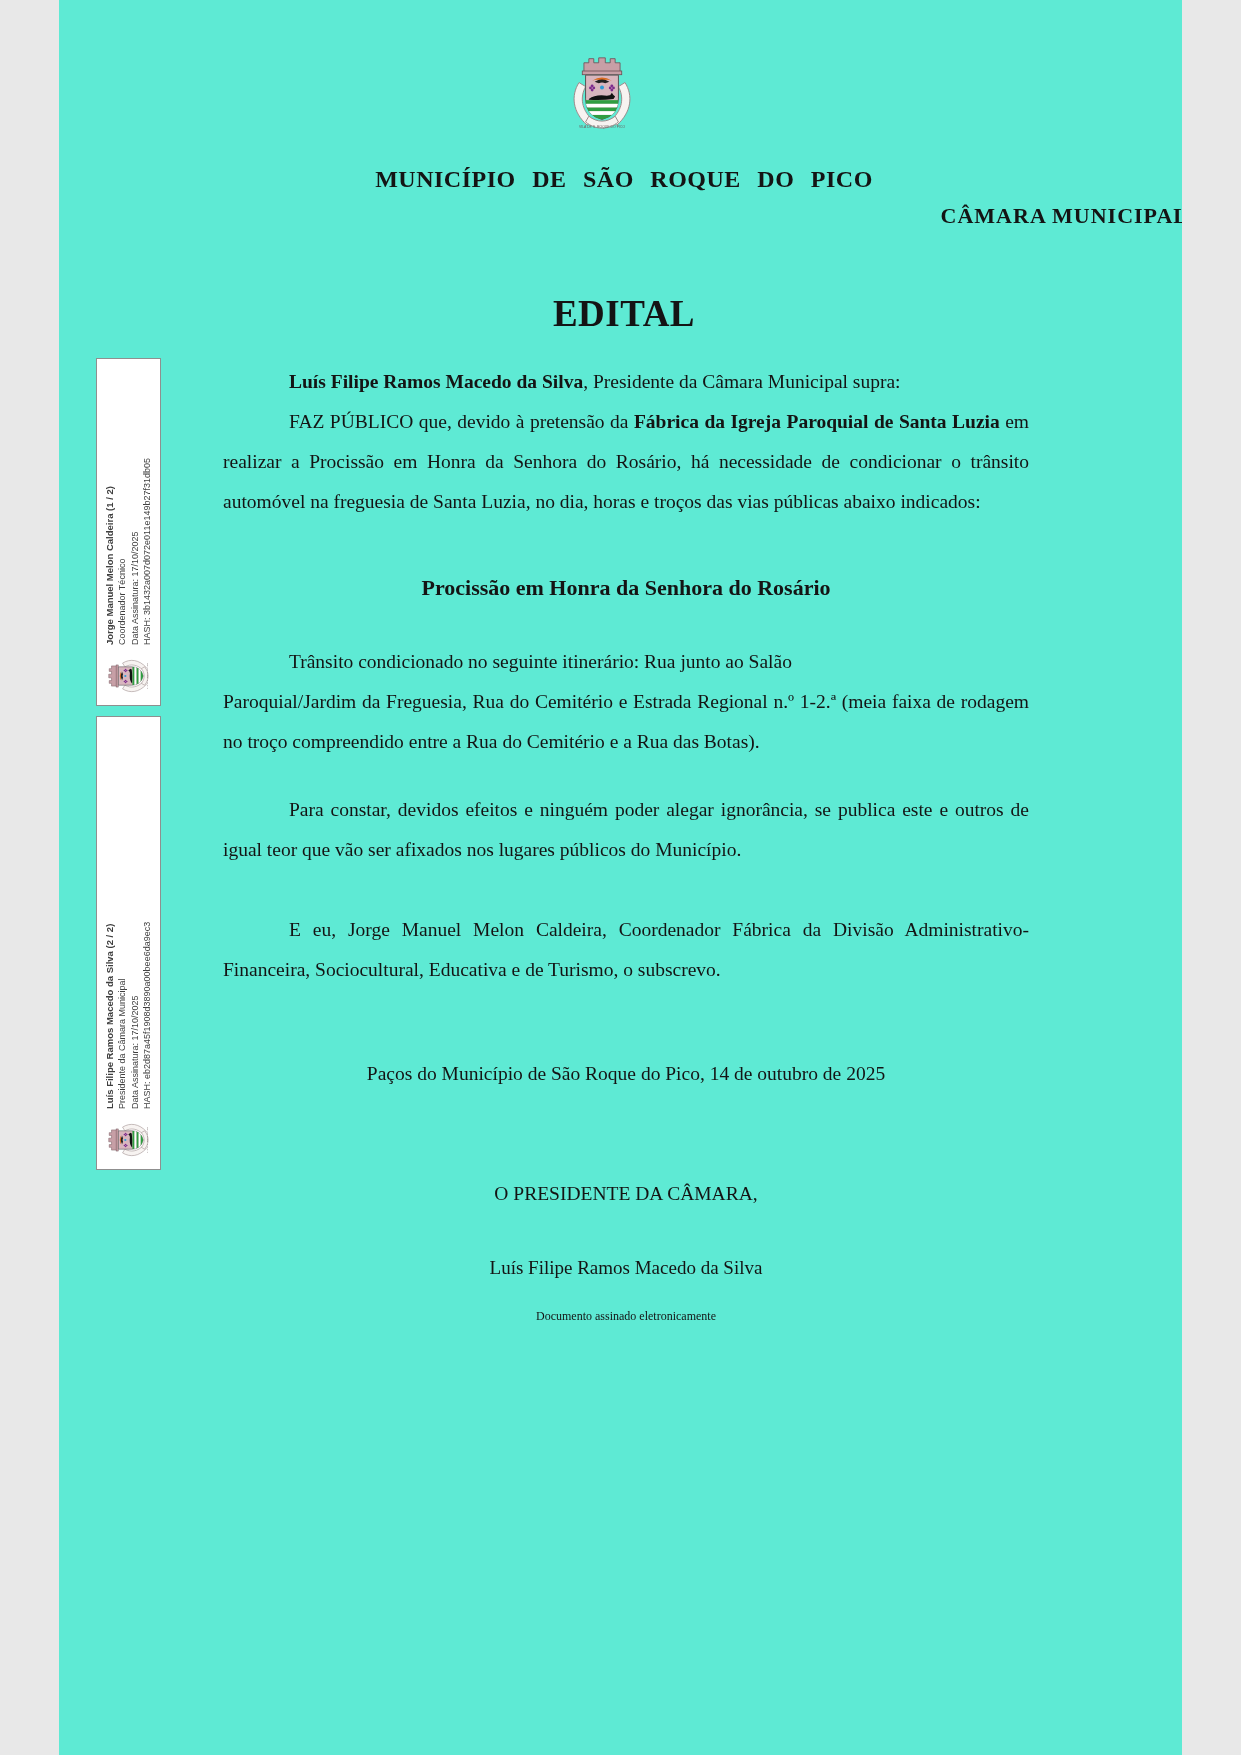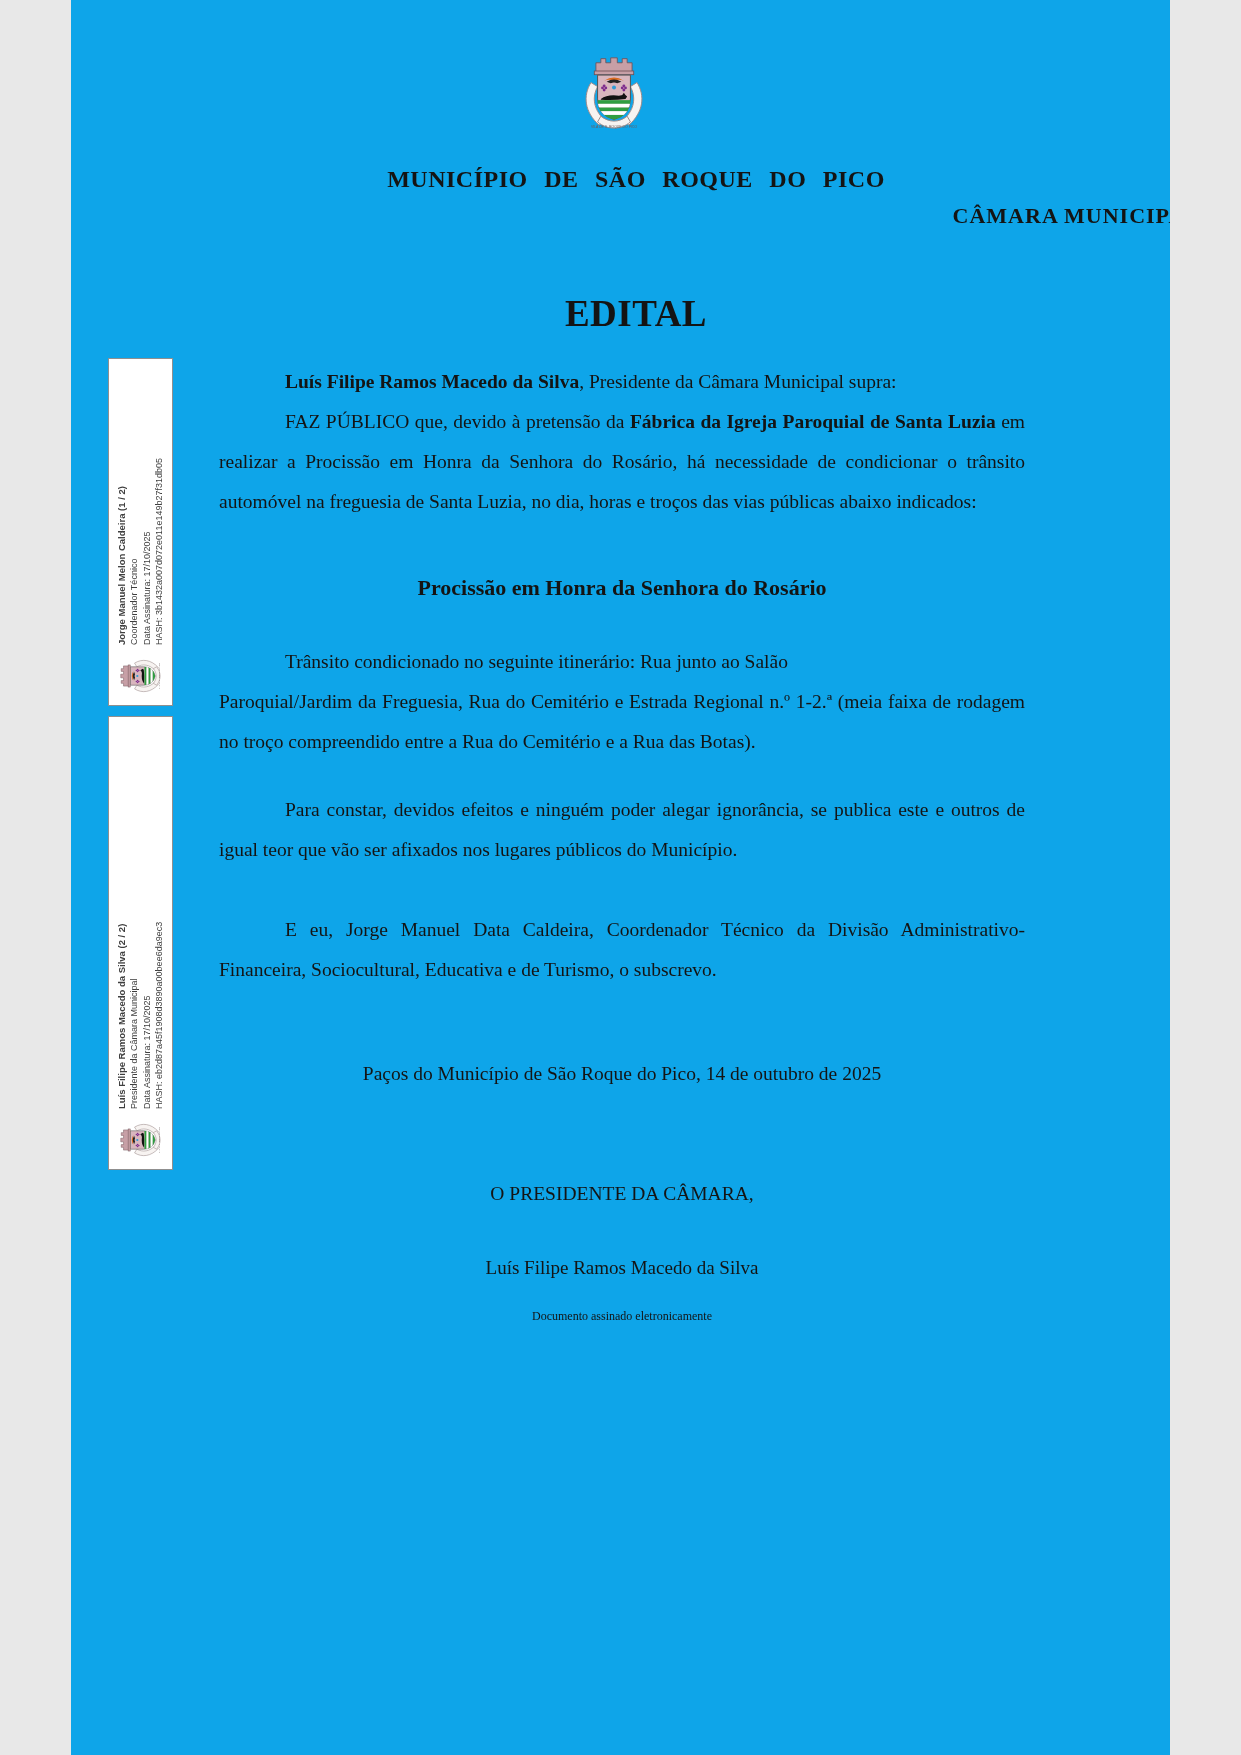--- a/index.html
+++ b/index.html
@@ -1,36 +1,37 @@
 <!DOCTYPE html>
 <html><head>
 <meta charset="utf-8">
 <style>
   html,body{margin:0;padding:0;background:#e8e8e8;}
   .page{
     position:relative;
     width:1099px;height:1755px;
-    background:#0ea5e9;
+    background:#5eead4;
     margin:0 auto;
     overflow:hidden;
     font-family:"Liberation Serif", serif;
     color:#141414;
+    padding-left:24px;
   }
   
   .crest{position:absolute;left:499px;top:48px;width:88px;height:92px;}
   .crest svg{width:100%;height:100%;}
   
   .hdr1{position:absolute;left:0;top:166px;width:1130px;text-align:center;
         font-size:24px;font-weight:bold;word-spacing:10px;letter-spacing:.5px;}
   .hdr2{position:absolute;left:0;top:203px;width:1130px;text-align:right;
         font-size:22px;font-weight:bold;letter-spacing:1px;}
   .title{position:absolute;left:0;top:292px;width:1130px;text-align:center;
         font-size:37px;font-weight:bold;letter-spacing:.5px;}
   
-  .body-flow{position:absolute;left:148px;top:362px;width:806px;
+  .body-flow{position:absolute;left:164px;top:362px;width:806px;
         font-size:19.5px;line-height:40px;}
   .p{margin:0;text-align:justify;text-indent:66px;}
   .event-heads{margin-top:42px;}
   .event-head{text-align:center;font-weight:bold;font-size:22px;line-height:48px;}
   .p3{margin-top:30px;text-align:justify;text-indent:66px;}
   .p4{margin-top:28px;}
   .p5{margin-top:40px;}
   .center-line{text-align:center;text-indent:0;}
   .place-date{margin-top:64px;}
   .president-label{margin-top:80px;}
@@ -123,21 +124,21 @@
     <p class="p"><span>FAZ PÚBLICO que, devido à pretensão da </span><span class="b">Fábrica da Igreja Paroquial de Santa Luzia</span><span> em realizar a Procissão em Honra da Senhora do Rosário, há necessidade de condicionar o trânsito automóvel na freguesia de Santa Luzia, no dia, horas e troços das vias públicas abaixo indicados:</span></p>
 
     <div class="event-heads">
       <div class="event-head">Procissão em Honra da Senhora do Rosário</div>
     </div>
 
     <p class="p3"><span>Trânsito condicionado no seguinte itinerário: Rua junto ao Salão</span><br><span>Paroquial/Jardim da Freguesia, Rua do Cemitério e Estrada Regional n.º 1-2.ª (meia faixa de rodagem no troço compreendido entre a Rua do Cemitério e a Rua das Botas).</span></p>
 
     <p class="p p4">Para constar, devidos efeitos e ninguém poder alegar ignorância, se publica este e outros de igual teor que vão ser afixados nos lugares públicos do Município.</p>
 
-    <p class="p p5">E eu, Jorge Manuel Data Caldeira, Coordenador Técnico da Divisão Administrativo-Financeira, Sociocultural, Educativa e de Turismo, o subscrevo.</p>
+    <p class="p p5">E eu, Jorge Manuel Melon Caldeira, Coordenador Fábrica da Divisão Administrativo-Financeira, Sociocultural, Educativa e de Turismo, o subscrevo.</p>
 
     <p class="p center-line place-date">Paços do Município de São Roque do Pico, 14 de outubro de 2025</p>
 
     <p class="p center-line president-label">O PRESIDENTE DA CÂMARA,</p>
 
     <p class="p center-line president-name">Luís Filipe Ramos Macedo da Silva</p>
 
     <p class="p center-line signed-note">Documento assinado eletronicamente</p>
   </div>
 

